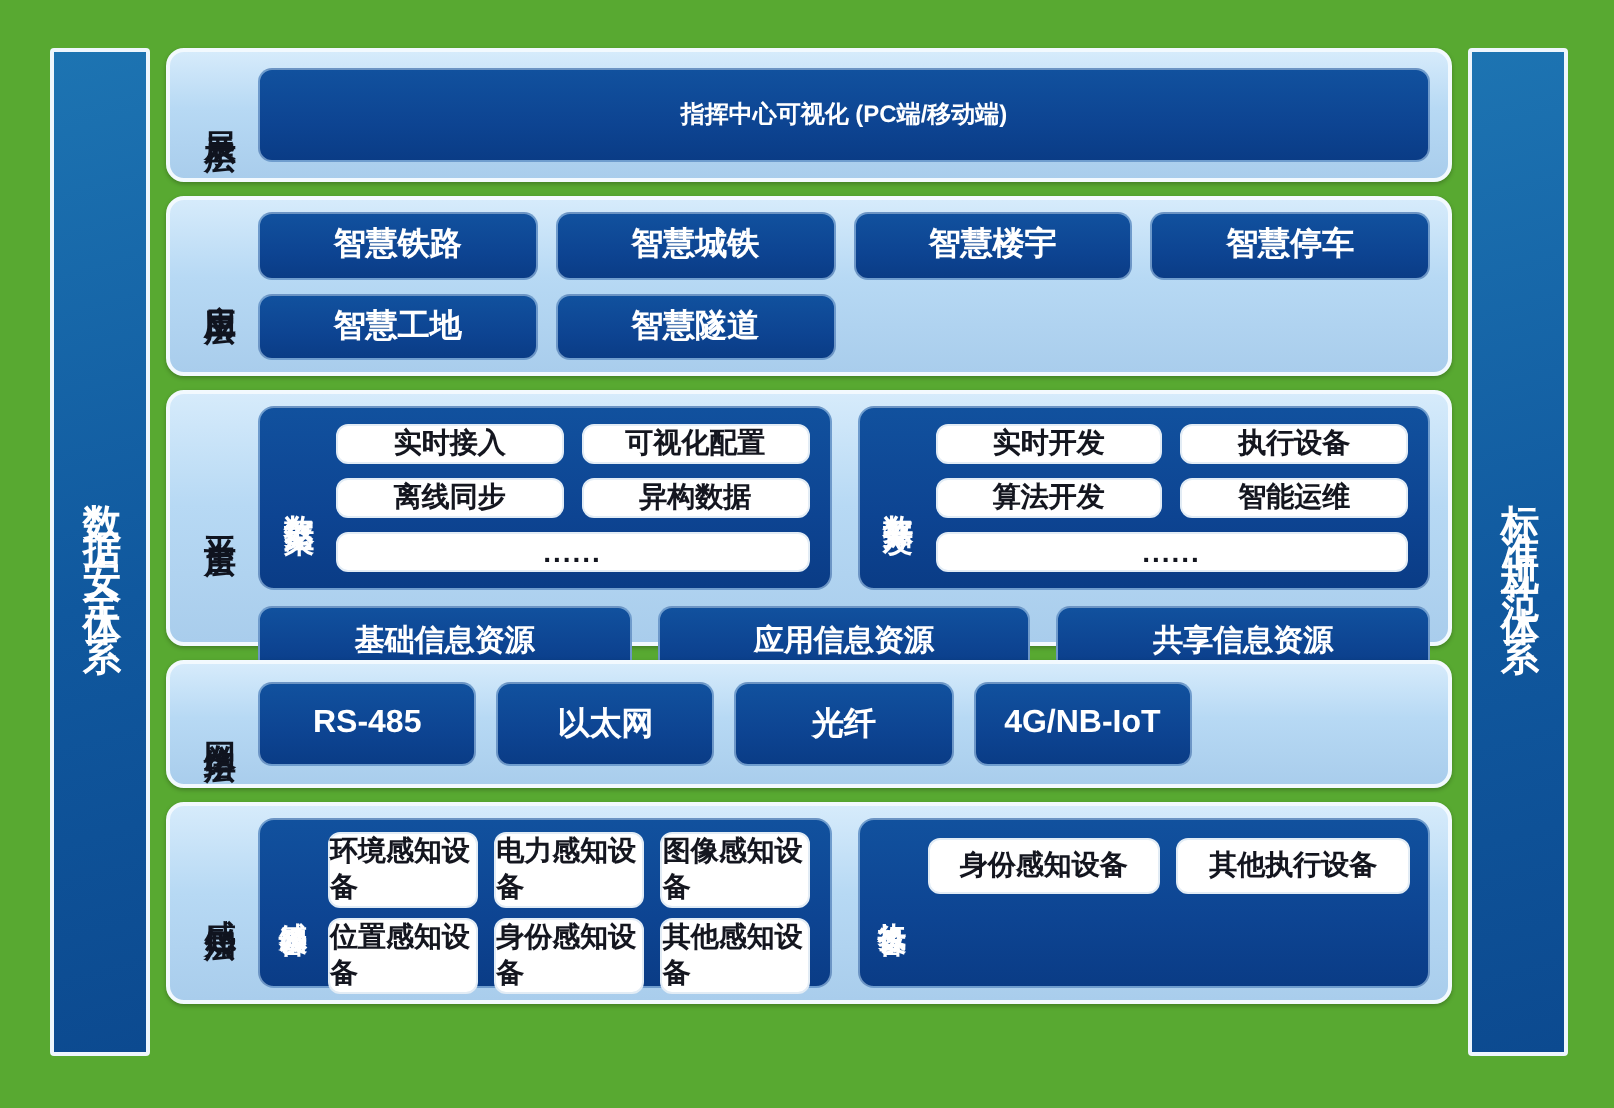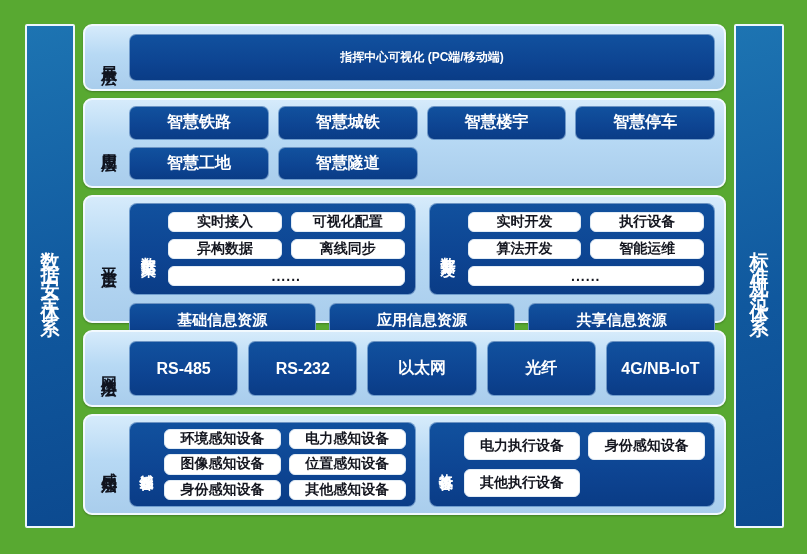--- a/index.html
+++ b/index.html
@@ -126,21 +126,21 @@
     display:flex;align-items:center;justify-content:center;
     box-sizing:border-box;
   }
   .dots-box{grid-column:1 / span 2;letter-spacing:1px;font-weight:bold;}
   .resource-row{
     flex:0 0 34px;
     display:flex;gap:13px;
   }
   .resource-row .dark-box{flex:1;font-size:15px;}
   
-  .row-network{height:77px;}
+  .row-network{height:64px;}
   .net-grid{
     flex:1;
     display:grid;
     grid-template-columns:repeat(5,1fr);
     gap:10px;
     padding:3px 0;
   }
   .net-grid .dark-box{font-size:16px;}
   
   .row-perception{height:101px;}
@@ -152,21 +152,21 @@
     border-radius:8px;
     display:flex;
     box-sizing:border-box;
     padding:6px 9px 6px 5px;
     gap:5px;
   }
   .perc-panel .panel-title{flex:0 0 24px;}
   .perc-panel .panel-title .vtext{font-size:14px;letter-spacing:1px;}
   .perc-grid-3{
     flex:1;display:grid;
-    grid-template-columns:1fr 1fr;
+    grid-template-columns:1fr 1fr 1fr;
     grid-template-rows:1fr 1fr 1fr;
     gap:5px 8px;
   }
   .perc-grid-2{
     flex:1;display:grid;
     grid-template-columns:1fr 1fr;
     grid-template-rows:1fr 1fr;
     gap:9px 8px;
     padding:3px 0;
   }
@@ -217,22 +217,22 @@
           <div class="platform-col">
             <div class="panel-pair">
 
               <div class="data-panel">
                 <div class="panel-title">
                   <div class="vtext">数据汇聚</div>
                 </div>
                 <div class="panel-grid">
                   <div class="white-box">实时接入</div>
                   <div class="white-box">可视化配置</div>
+                  <div class="white-box">离线同步</div>
                   <div class="white-box">异构数据</div>
-                  <div class="white-box">离线同步</div>
                   <div class="white-box dots-box">......</div>
                 </div>
               </div>
 
               <div class="data-panel">
                 <div class="panel-title">
                   <div class="vtext">数据开发</div>
                 </div>
                 <div class="panel-grid">
                   <div class="white-box">实时开发</div>
@@ -253,21 +253,20 @@
         </div>
       </div>
 
       <div class="layer-row row-network">
         <div class="layer-label">
           <div class="vtext">网络层</div>
         </div>
         <div class="layer-content">
           <div class="net-grid">
             <div class="dark-box">RS-485</div>
-            <div class="dark-box">RS-232</div>
             <div class="dark-box">以太网</div>
             <div class="dark-box">光纤</div>
             <div class="dark-box">4G/NB-IoT</div>
           </div>
         </div>
       </div>
 
       <div class="layer-row row-perception">
         <div class="layer-label">
           <div class="vtext">感知层</div>
@@ -287,21 +286,20 @@
                 <div class="white-box">身份感知设备</div>
                 <div class="white-box">其他感知设备</div>
               </div>
             </div>
 
             <div class="perc-panel">
               <div class="panel-title">
                 <div class="vtext">执行设备</div>
               </div>
               <div class="perc-grid-2">
-                <div class="white-box">电力执行设备</div>
                 <div class="white-box">身份感知设备</div>
                 <div class="white-box">其他执行设备</div>
               </div>
             </div>
 
           </div>
         </div>
       </div>
 
     </div>

